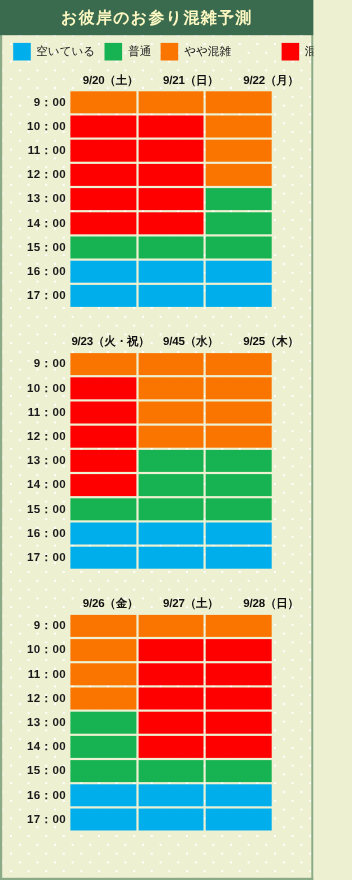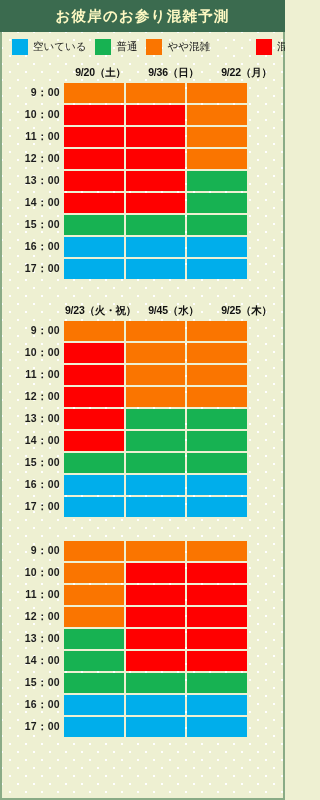--- a/index.html
+++ b/index.html
@@ -90,21 +90,21 @@
       <div class="legend-item">
         <span class="swatch" style="background: rgb(255, 0, 0);"></span>
         <span class="legend-label">混雑</span>
       </div>
     </div>
 
   <div id="panels">
       <div class="tablewrap first">
         <div class="colheads">
           <div class="colhead">9/20（土）</div>
-          <div class="colhead">9/36（日）</div>
+          <div class="colhead">9/21（日）</div>
           <div class="colhead">9/22（月）</div>
         </div>
         <div class="grid">
           <div class="row">
             <div class="rowlabel">9：00</div>
             <div class="cells">
               <div class="cell c-orange"></div>
               <div class="cell c-orange"></div>
               <div class="cell c-orange"></div>
             </div>
@@ -250,20 +250,25 @@
             <div class="rowlabel">17：00</div>
             <div class="cells">
               <div class="cell c-blue"></div>
               <div class="cell c-blue"></div>
               <div class="cell c-blue"></div>
             </div>
           </div>
         </div>
       </div>
       <div class="tablewrap gap">
+        <div class="colheads">
+          <div class="colhead">9/26（金）</div>
+          <div class="colhead">9/27（土）</div>
+          <div class="colhead">9/28（日）</div>
+        </div>
         <div class="grid">
           <div class="row">
             <div class="rowlabel">9：00</div>
             <div class="cells">
               <div class="cell c-orange"></div>
               <div class="cell c-orange"></div>
               <div class="cell c-orange"></div>
             </div>
           </div>
           <div class="row">

